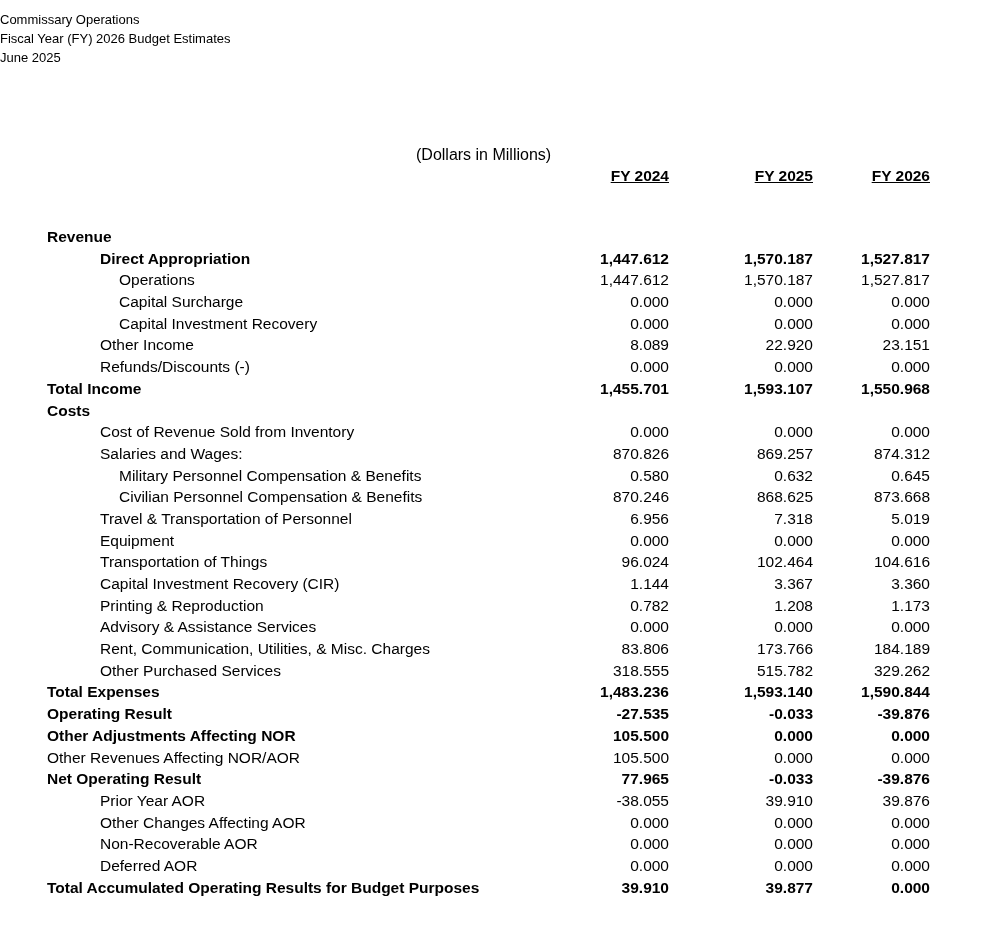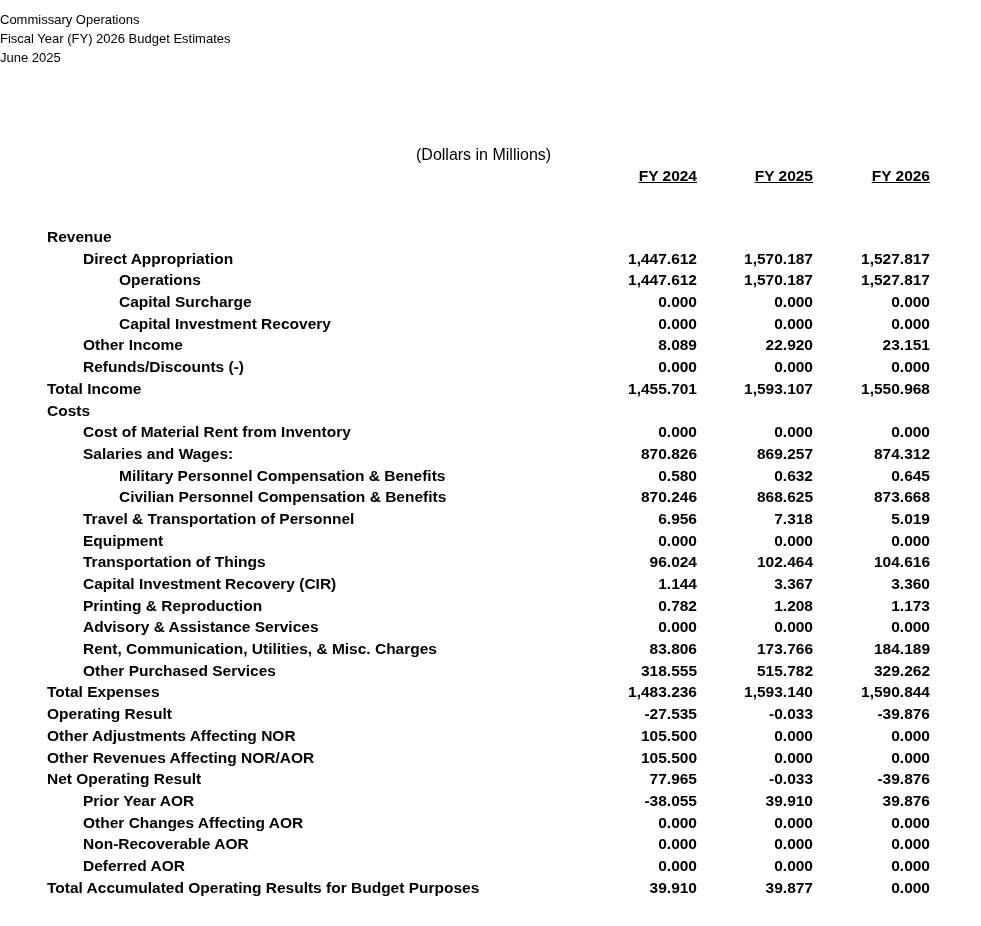--- a/index.html
+++ b/index.html
@@ -15,32 +15,32 @@
     position: absolute; left: 416px; top: 146px; font-size: 16px;
   }
   .col-head {
     position: absolute; top: 167px; font-weight: bold; text-decoration: underline;
     text-align: right; width: 120px; font-size: 15.5px;
   }
   .table {
     position: absolute; left: 0; top: 187px; width: 981px; margin-top: 39px;
   }
   .row {
-    position: relative; height: 21.7px; line-height: 21.7px; font-weight: bold;
+    position: relative; height: 21.7px; line-height: 21.7px;
   }
   .row .label {
     position: absolute; left: 47px; white-space: nowrap;
   }
-  .row.l1 .label { left: 83px; }
+  .row.l1 .label { left: 100px; }
   .row.l2 .label { left: 119px; }
   .row.bold { font-weight: bold; }
   .row .val {
     position: absolute; width: 120px; text-align: right;
   }
-  .c0 { left: 577px; }
+  .c0 { left: 549px; }
   .c1 { left: 693px; }
   .c2 { left: 810px; }
 </style>
 </head>
 <body>
 
 <div class="title-block">
   <div>Commissary Operations</div>
   <div>Fiscal Year (FY) 2026 Budget Estimates</div>
   <div>June 2025</div>
@@ -101,21 +101,21 @@
       <span class="val c1">1,593.107</span>
       <span class="val c2">1,550.968</span>
     </div>
     <div class="row l0 bold">
       <span class="label">Costs</span>
       <span class="val c0"></span>
       <span class="val c1"></span>
       <span class="val c2"></span>
     </div>
     <div class="row l1">
-      <span class="label">Cost of Material Rent from Inventory</span>
+      <span class="label">Cost of Revenue Sold from Inventory</span>
       <span class="val c0">0.000</span>
       <span class="val c1">0.000</span>
       <span class="val c2">0.000</span>
     </div>
     <div class="row l1">
       <span class="label">Salaries and Wages:</span>
       <span class="val c0">870.826</span>
       <span class="val c1">869.257</span>
       <span class="val c2">874.312</span>
     </div>

